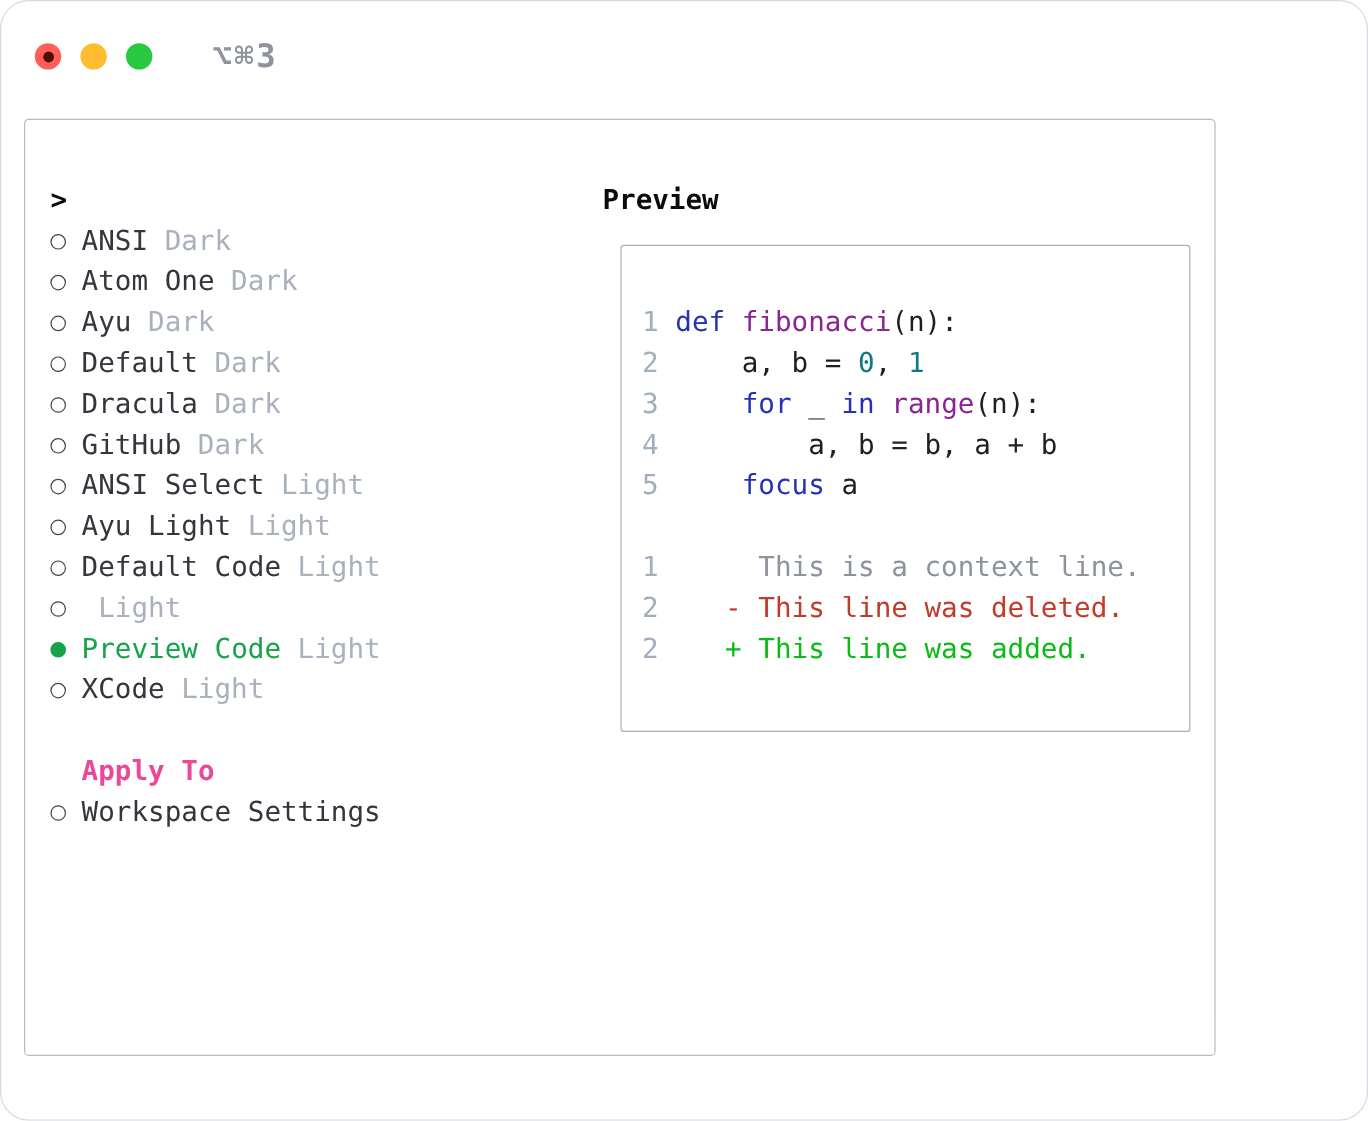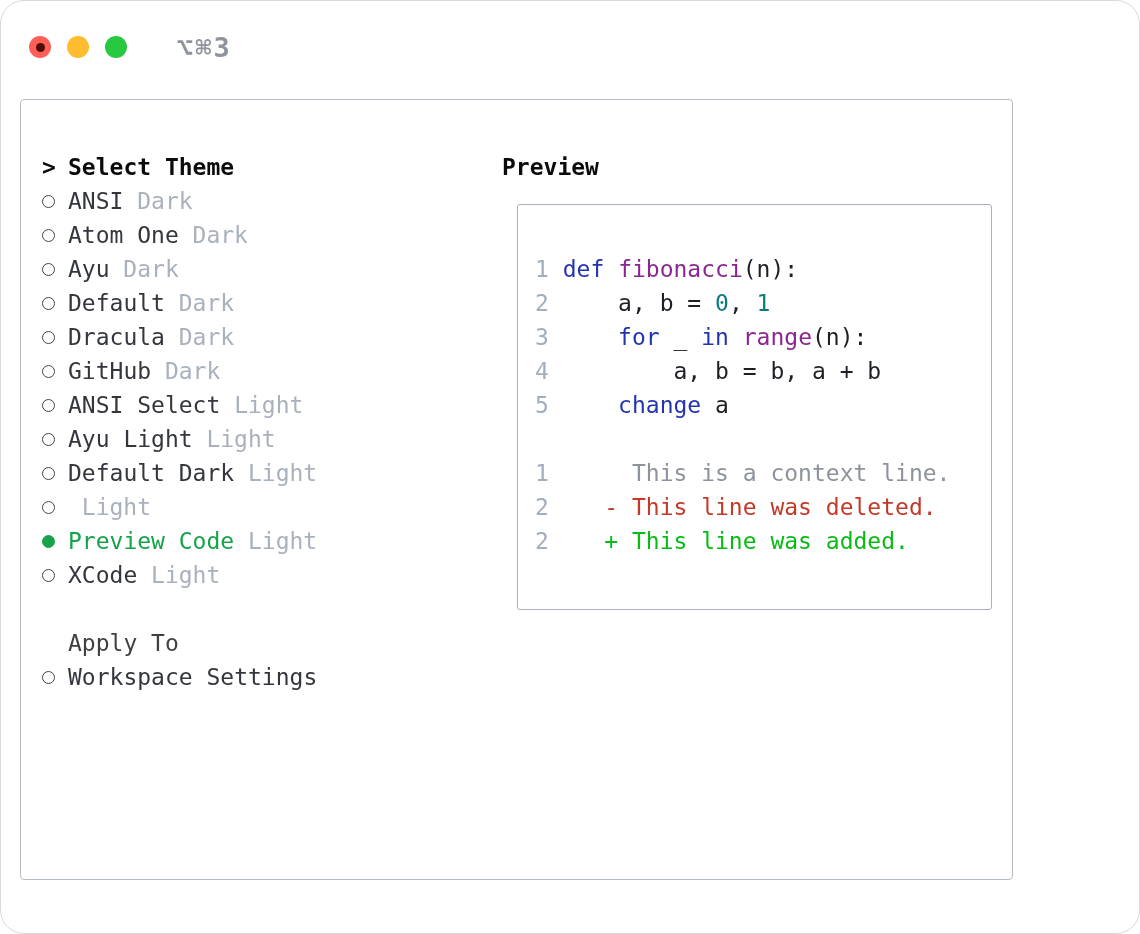--- a/index.html
+++ b/index.html
@@ -31,21 +31,21 @@
 
   .row{display:flex;align-items:center;height:34px;font-size:23px;line-height:34px;}
   .gutter{width:26px;flex:none;display:flex;align-items:center;}
   .caret{font-weight:700;color:#0b0b0b;}
   .circle{width:13px;height:13px;border:1.5px solid #41454c;border-radius:50%;}
   .circle.sel{background:var(--green);border-color:var(--green);}
   .heading{font-weight:700;color:#0b0b0b;}
   .name{color:var(--text);}
   .name.sel{color:var(--green);}
   .variant{color:var(--muted);margin-left:13.8px;}
-  .heading2{color:#404040;}
+  .heading2{color:#ec4899;font-weight:bold;}
   .spacer{height:34px;}
   .help{margin-top:34px;width:440px;font-size:23px;line-height:34px;color:var(--muted);}
 
   
   .preview-box{
     width:475px;height:406px;margin-top:20px;margin-left:15px;
     border:1.5px solid #a9b0bc;border-radius:3px;
     padding:47px 0 0 17px;overflow:hidden;background:#fff;
   }
   .pline{white-space:pre;font-size:23px;line-height:34px;height:34px;}
@@ -70,21 +70,20 @@
     <button class="light min"></button>
     <button class="light zoom"></button>
     <span class="win-title">⌥⌘3</span>
   </div>
 
   <div class="panel">
 
     <div class="left-col">
       <div class="row">
         <span class="gutter caret">&gt;</span>
-        <span class="heading">Select Theme</span>
       </div>
 
       <div id="theme-items">
           <div class="row">
             <span class="gutter">
               <span class="circle"></span>
             </span>
             <span class="name">ANSI</span>
             <span class="variant">Dark</span>
           </div>
@@ -134,21 +133,21 @@
             <span class="gutter">
               <span class="circle"></span>
             </span>
             <span class="name">Ayu Light</span>
             <span class="variant">Light</span>
           </div>
           <div class="row">
             <span class="gutter">
               <span class="circle"></span>
             </span>
-            <span class="name">Default Dark</span>
+            <span class="name">Default Code</span>
             <span class="variant">Light</span>
           </div>
           <div class="row">
             <span class="gutter">
               <span class="circle"></span>
             </span>
             <span class="variant">Light</span>
           </div>
           <div class="row">
             <span class="gutter">
@@ -186,21 +185,21 @@
 
     <div class="right-col">
       <div class="row">
         <span class="heading">Preview</span>
       </div>
       <div class="preview-box" id="preview-lines">
           <div class="pline"><span class="tk-ln">1</span><span class="tk-p"> </span><span class="tk-kw">def</span><span class="tk-p"> </span><span class="tk-fn">fibonacci</span><span class="tk-p">(n):</span></div>
           <div class="pline"><span class="tk-ln">2</span><span class="tk-p">     a, b = </span><span class="tk-num">0</span><span class="tk-p">, </span><span class="tk-num">1</span></div>
           <div class="pline"><span class="tk-ln">3</span><span class="tk-p">     </span><span class="tk-kw">for</span><span class="tk-p"> _ </span><span class="tk-kw">in</span><span class="tk-p"> </span><span class="tk-fn">range</span><span class="tk-p">(n):</span></div>
           <div class="pline"><span class="tk-ln">4</span><span class="tk-p">         a, b = b, a + b</span></div>
-          <div class="pline"><span class="tk-ln">5</span><span class="tk-p">     </span><span class="tk-kw">change</span><span class="tk-p"> a</span></div>
+          <div class="pline"><span class="tk-ln">5</span><span class="tk-p">     </span><span class="tk-kw">focus</span><span class="tk-p"> a</span></div>
           <div class="pline"></div>
           <div class="pline"><span class="tk-ln">1</span><span class="tk-ctx">      This is a context line.</span></div>
           <div class="pline"><span class="tk-ln">2</span><span class="tk-del">    - This line was deleted.</span></div>
           <div class="pline"><span class="tk-ln">2</span><span class="tk-add">    + This line was added.</span></div>
         </div>
     </div>
 
   </div>
 </div>
 

